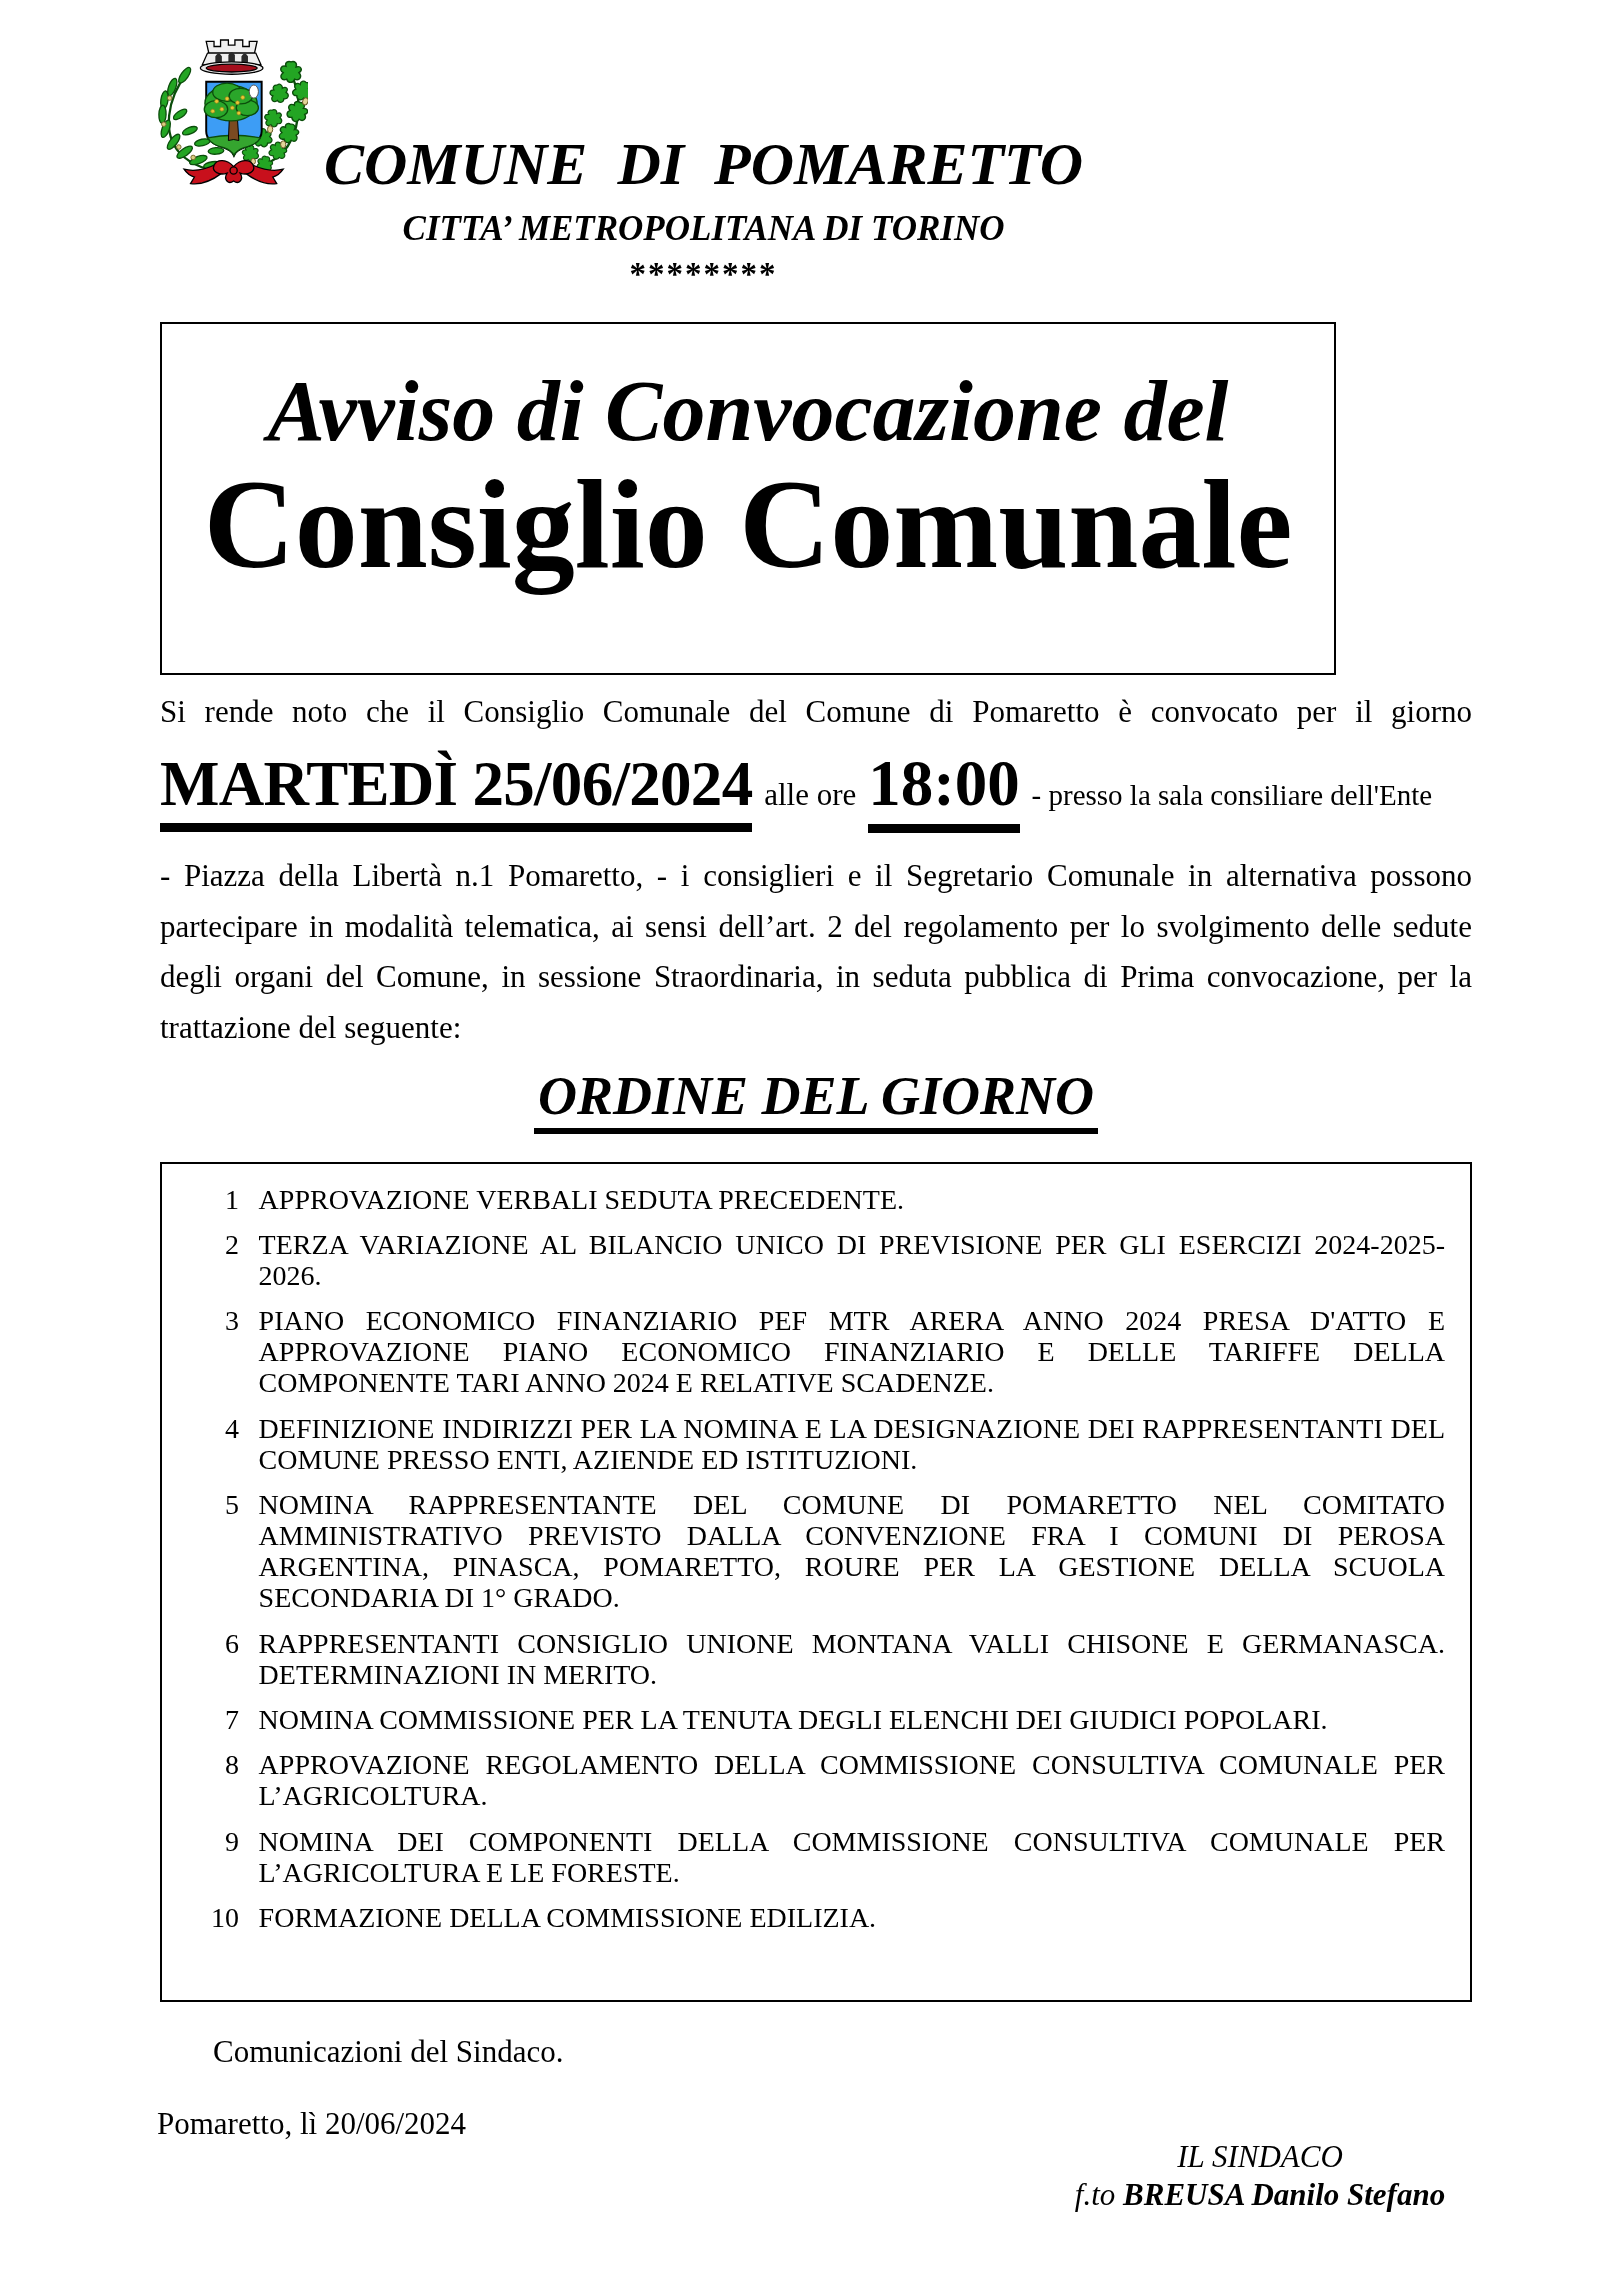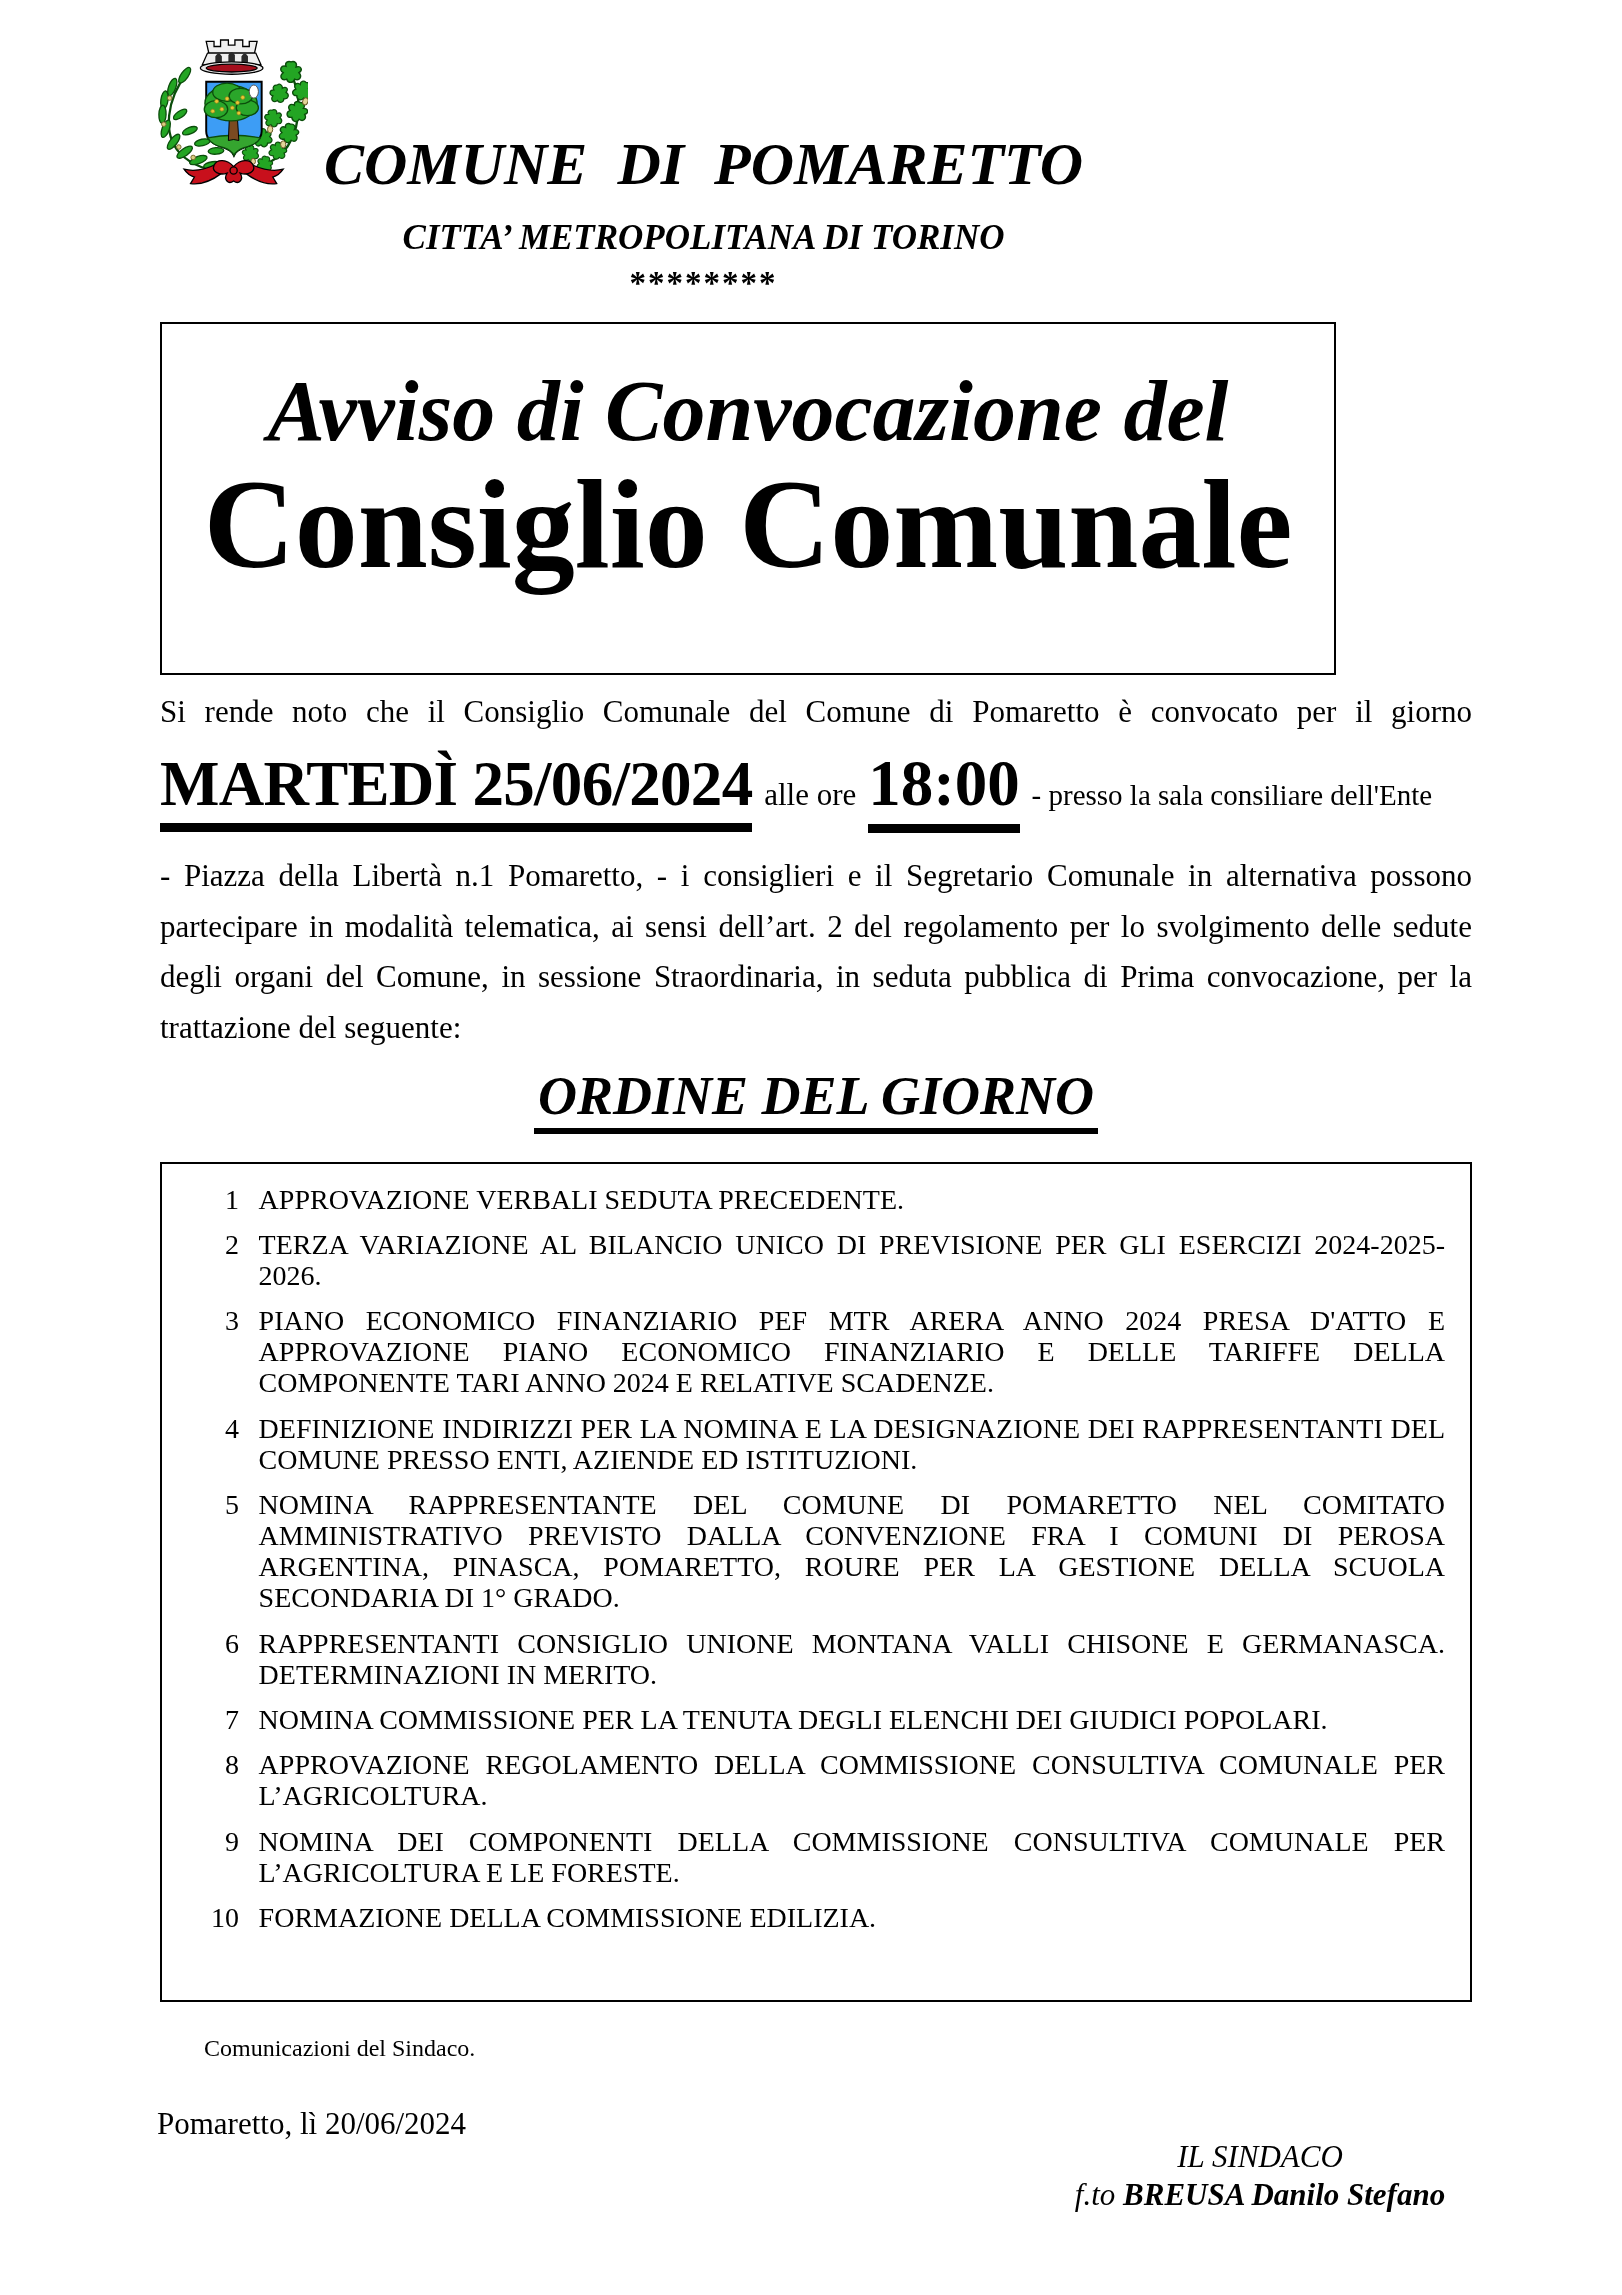--- a/index.html
+++ b/index.html
@@ -5,21 +5,21 @@
   html,body{margin:0;padding:0;}
   body{
     width:1622px;height:2295px;position:relative;background:#ffffff;
     font-family:"Liberation Serif", serif;color:#000;overflow:hidden;
   }
   .abs{position:absolute;}
   
   .crest{left:154px;top:36px;width:154px;height:162px;}
   .header-text{left:0;top:134px;width:1407px;text-align:center;}
   .muni{font-size:60px;font-weight:bold;font-style:italic;white-space:pre;line-height:1;}
-  .metro{font-size:35px;font-weight:bold;font-style:italic;margin-top:26px;line-height:1;}
+  .metro{font-size:35px;font-weight:bold;font-style:italic;margin-top:17px;line-height:1;}
   .stars{font-size:33px;font-weight:bold;margin-top:11.8px;letter-spacing:2px;line-height:1;}
   
   .notice-box{left:160px;top:322px;width:1176px;height:353px;border:2.6px solid #000;
     box-sizing:border-box;text-align:center;}
   .notice-line1{font-size:86px;font-weight:bold;font-style:italic;margin-top:44px;line-height:1;}
   .notice-line2{font-size:126px;font-weight:bold;margin-top:8px;line-height:1;}
   
   .lead{left:160px;top:695px;width:1312px;font-size:31px;line-height:1.1;
     text-align:justify;text-align-last:justify;}
   .dateline{left:160px;top:746px;width:1348px;display:flex;align-items:baseline;gap:11.8px;}
@@ -35,21 +35,21 @@
   .odg-title span{font-size:54px;font-weight:bold;font-style:italic;
     border-bottom:6.5px solid #000;padding:0 3.9px 5.2px 3.9px;line-height:1;display:inline-block;}
   .agenda-box{left:160px;top:1162px;width:1312px;height:840px;border:2px solid #000;
     box-sizing:border-box;padding:19.6px 25px 5.2px 0;}
   .agenda-box ol{list-style:none;margin:0;padding:0;}
   .agenda-box li{display:flex;align-items:flex-start;margin-bottom:14.4px;
     font-size:28px;line-height:31px;}
   .agenda-box li .num{flex:0 0 77px;text-align:right;padding-right:19.6px;}
   .agenda-box li .txt{flex:1;text-align:justify;}
   
-  .comms{left:204px;top:2036px;font-size:24px;line-height:1;}
+  .comms{left:213px;top:2036px;font-size:31px;line-height:1;}
   .place-date{left:157px;top:2108px;font-size:31px;line-height:1;}
   .signature{left:1060px;top:2138px;width:400px;text-align:center;
     font-size:31px;line-height:1.22;font-style:italic;}
   .b{font-weight:bold;}
 </style>
 </head>
 <body>
 
 <div class="abs crest">
   <svg viewBox="0 0 236 248" width="154" height="162">

